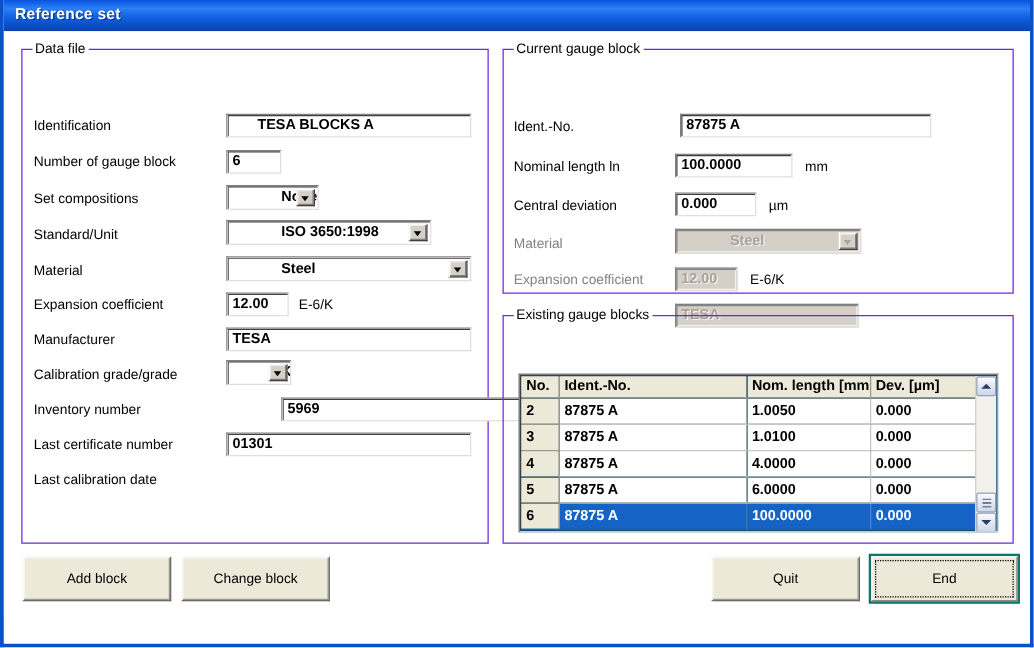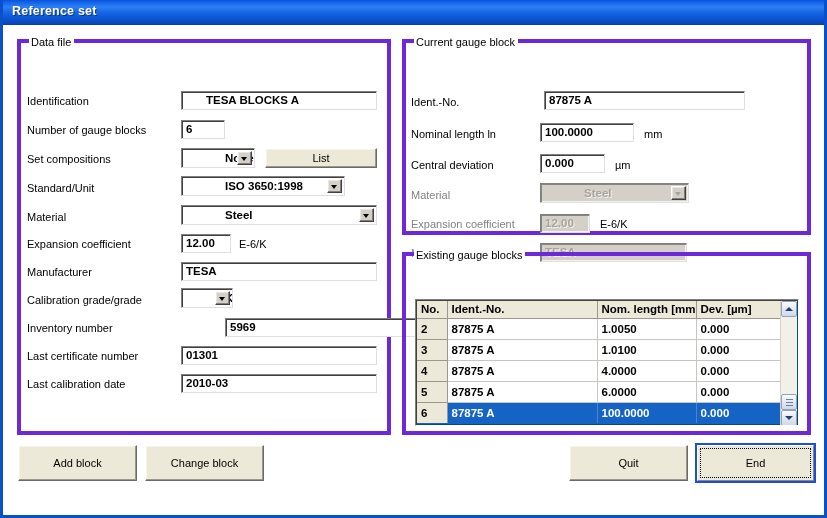--- a/index.html
+++ b/index.html
@@ -50,21 +50,21 @@
     position: absolute;
     left: 0;
     top: 25px;
     width: 821px;
     height: 467px;
     background: #ffffff;
   }
   
   .groupbox {
     position: absolute;
-    border: 4px solid #6d28d9;
+    border: 1px solid #6d28d9;
     box-sizing: border-box;
     background: transparent;
   }
   .groupbox > .gb-title {
     position: absolute;
     top: -7px;
     left: 8px;
     background: #ffffff;
     padding: 0 3px 0 2px;
     font-size: 11px;
@@ -185,21 +185,21 @@
     color: #000000;
     text-align: center;
     line-height: 1;
     display: flex;
     align-items: center;
     justify-content: center;
     cursor: default;
     user-select: none;
   }
   .btn.default {
-    border: 2px solid #1d4ed8;
+    border: 2px solid #0f766e;
     box-shadow: none;
     background: #ece9d8;
   }
   .btn.default .focusrect {
     position: absolute;
     left: 3px; top: 3px; right: 3px; bottom: 3px;
     border: 1px dotted #000000;
     pointer-events: none;
   }
   .btn.default .inner-bevel {
@@ -366,31 +366,30 @@
 
   <div id="client">
 
     <div class="groupbox" id="gb-datafile">
       <span class="gb-title">Data file</span>
     </div>
 
     <span class="flabel" style="left:24px; top:70px;">Identification</span>
     <div class="tinput" style="left:178px; top:66px; width:196px;padding-left:24px;">TESA BLOCKS A</div>
 
-    <span class="flabel" style="left:24px; top:99px;">Number of gauge blocks</span>
+    <span class="flabel" style="left:24px; top:99px;">Number of gauge block</span>
     <div class="tinput" style="left:178px; top:95px; width:44px;">6</div>
 
     <span class="flabel" style="left:24px; top:128px;">Set compositions</span>
     <div class="combo" style="left:178px; top:123px; width:74px;">
       <span class="cval">None</span>
       <span class="cbtn">
           <i class="arr"></i>
         </span>
     </div>
-    <div class="btn" style="left:262px; top:123px; width:112px; height:20px;">List</div>
 
     <span class="flabel" style="left:24px; top:157px;">Standard/Unit</span>
     <div class="combo" style="left:178px; top:151px; width:164px;">
       <span class="cval">ISO  3650:1998</span>
       <span class="cbtn">
           <i class="arr"></i>
         </span>
     </div>
 
     <span class="flabel" style="left:24px; top:186px;">Material</span>
@@ -416,21 +415,20 @@
         </span>
     </div>
 
     <span class="flabel" style="left:24px; top:297px;">Inventory number</span>
     <div class="tinput" style="left:178px; top:293px; width:196px;margin-left:44px;">5969</div>
 
     <span class="flabel" style="left:24px; top:325px;">Last certificate number</span>
     <div class="tinput" style="left:178px; top:321px; width:196px;">01301</div>
 
     <span class="flabel" style="left:24px; top:353px;">Last calibration date</span>
-    <div class="tinput" style="left:178px; top:349px; width:196px;">2010-03</div>
 
     <div class="groupbox" id="gb-current">
       <span class="gb-title">Current gauge block</span>
     </div>
 
     <span class="flabel" style="left:408px; top:71px;">Ident.-No.</span>
     <div class="tinput" style="left:541px; top:66px; width:201px;">87875 A</div>
 
     <span class="flabel" style="left:408px; top:103px;">Nominal length ln</span>
     <div class="tinput" style="left:537px; top:98px; width:94px;">100.0000</div>

